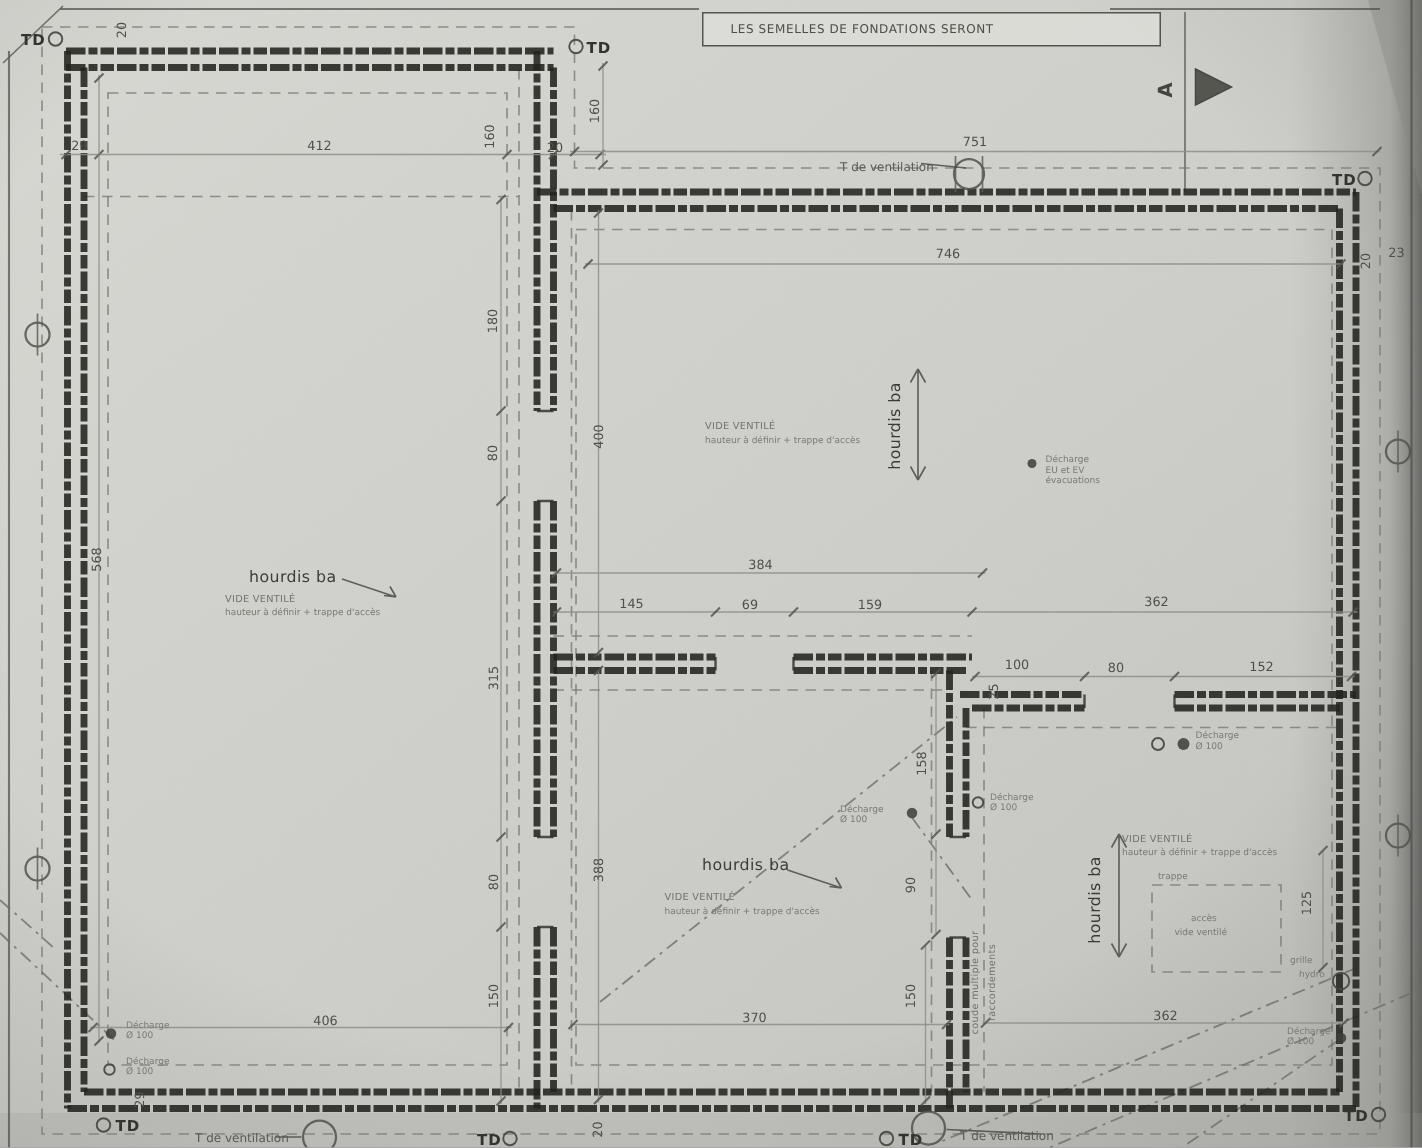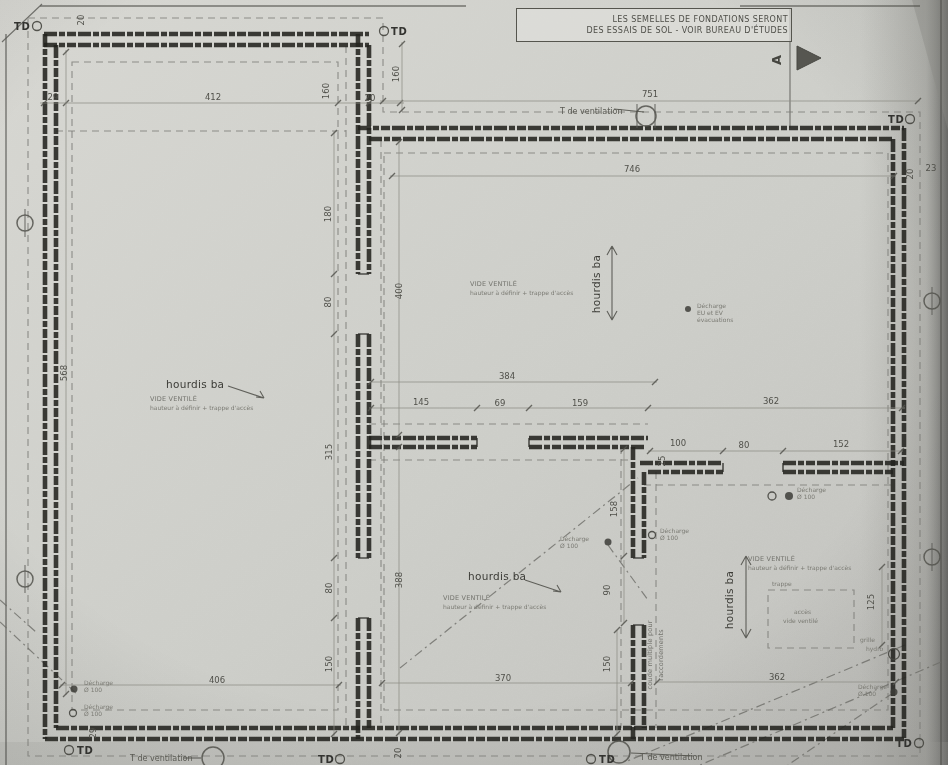--- a/index.html
+++ b/index.html
@@ -24,22 +24,22 @@
   text{font-family:"DejaVu Sans",sans-serif;}
   .t-lbl{font-size:10.5px;fill:#3c3c37;letter-spacing:.3px;}
   .t-sm{font-size:6.5px;fill:#73736d;letter-spacing:.2px;}
   .t-xs{font-size:6px;fill:#7b7b74;}
   .t-dim{font-size:8.5px;fill:#50504a;}
   .t-td{font-size:10px;fill:#333330;font-weight:600;letter-spacing:.6px;}
   .t-tv{font-size:8px;fill:#5a5a53;}
   .t-A{font-size:13px;fill:#45453f;font-weight:700;}
   #note-box{position:absolute;left:468px;top:8px;width:268px;
             border:1px solid #55554e;background:rgba(224,224,219,.65);
-            padding:5px 3px;text-align:right;font-size:8px;line-height:11px;
-            color:#4e4e48;letter-spacing:.4px;margin-left:48px;}
+            padding:5px 18px;text-align:left;font-size:8px;line-height:11px;
+            color:#4e4e48;letter-spacing:.4px;}
 </style>
 </head>
 <body>
 
 <div id="stage">
 <svg id="plan" width="948" height="765" viewBox="0 0 948 765">
   <defs>
     <linearGradient id="paperGrad" x1="0" y1="0" x2="1" y2="1">
       <stop offset="0" stop-color="#d8d8d3"></stop>
       <stop offset="0.55" stop-color="#cecfca"></stop>
@@ -296,15 +296,14 @@
         <text x="503" y="681" class="t-dim" text-anchor="middle">370</text>
         <text x="777" y="680" class="t-dim" text-anchor="middle">362</text>
         <text x="610" y="664" class="t-dim" text-anchor="middle" transform="rotate(-90 610 664)">150</text>
         <text x="96" y="733" class="t-dim" text-anchor="middle" transform="rotate(-90 96 733)">29</text>
         <text x="401" y="753" class="t-dim" text-anchor="middle" transform="rotate(-90 401 753)">20</text>
       </g>
 </svg>
 
 <div id="note-box">
   <div>LES SEMELLES DE FONDATIONS SERONT</div>
-  <div>DES ESSAIS DE SOL - VOIR BUREAU D'ÉTUDES</div>
 </div>
 </div>
 
 </body></html>

